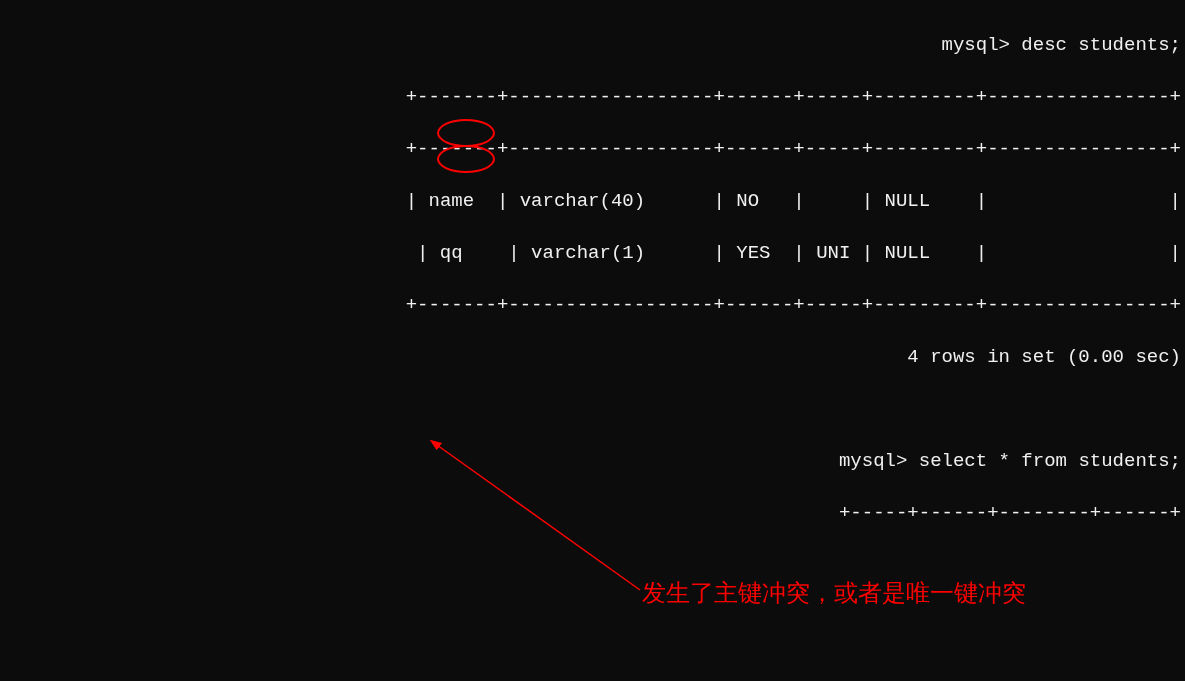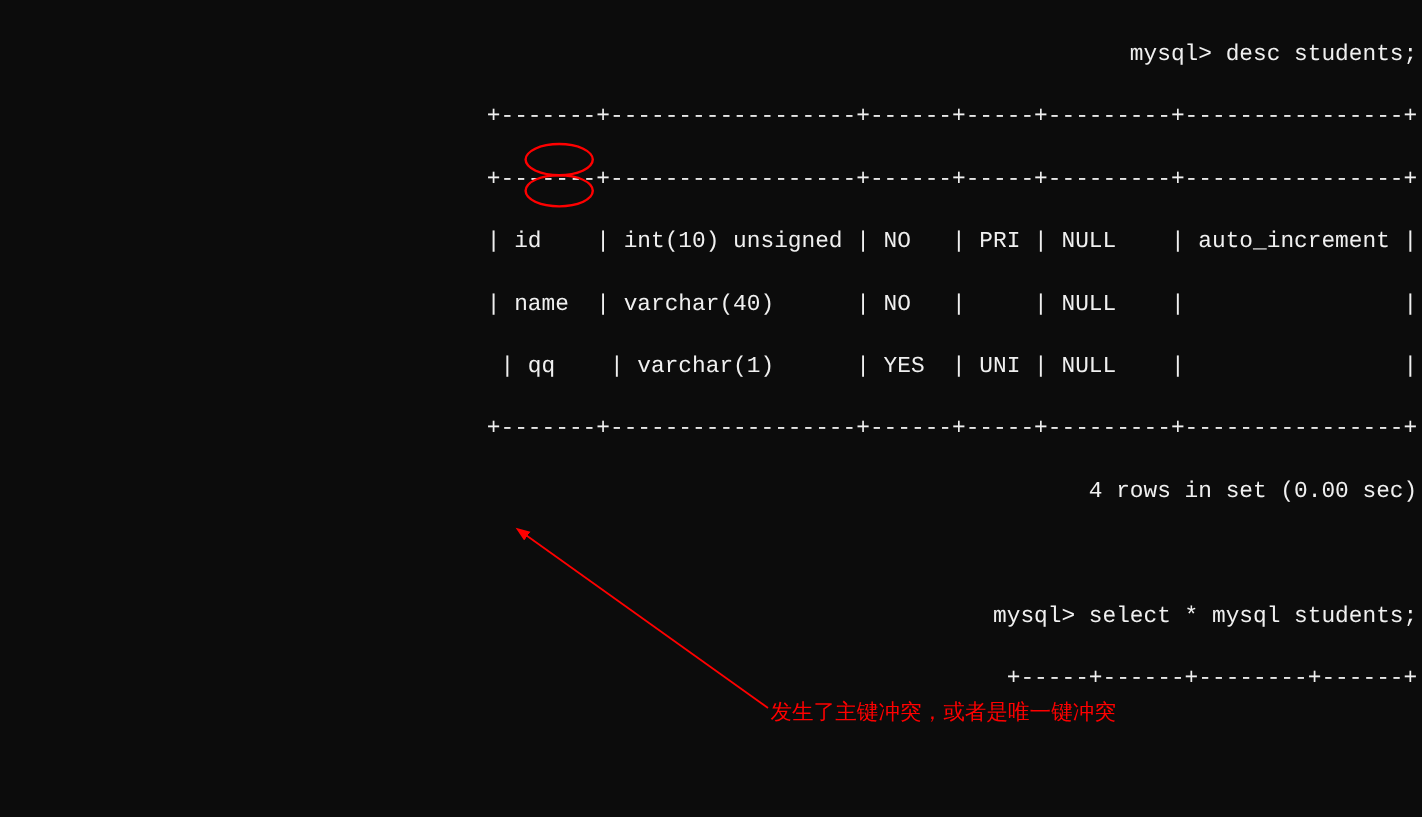--- a/index.html
+++ b/index.html
@@ -28,38 +28,37 @@
   .circle {
     position: absolute;
     border: 2px solid #ff0000;
     border-radius: 50%;
   }
   .arrow-svg { position: absolute; left:0; top:0; }
   .anno-text {
     position: absolute;
     color: #ff0000;
     font-family: "Microsoft YaHei", SimSun, sans-serif;
-    font-size: 18px;
+    font-size: 24px;
     white-space: nowrap;
   }
 </style>
 </head>
 <body>
 
 <div class="term">
 <div class="line"><span>mysql&gt;</span> <span>desc students;</span></div>
 <div class="line">+-------+------------------+------+-----+---------+----------------+</div>
 <div class="line">+-------+------------------+------+-----+---------+----------------+</div>
-<div class="line">| id    | int(10) unsigned | NO   | PRI | NULL    | auto_increment |</div>
 <div class="line">| name  | varchar(40)      | NO   |     | NULL    |                |</div>
 <div class="line">| qq    | varchar(1)      | YES  | UNI | NULL    |                |</div>
 <div class="line">+-------+------------------+------+-----+---------+----------------+</div>
 <div class="line">4 rows in set (0.00 sec)</div>
 <div class="line"> </div>
-<div class="line"><span>mysql&gt;</span> <span>select * mysql students;</span></div>
+<div class="line"><span>mysql&gt;</span> <span>select * from students;</span></div>
 <div class="line">+-----+------+--------+------+</div>
 
 
 
 
 
 
 
 
 

